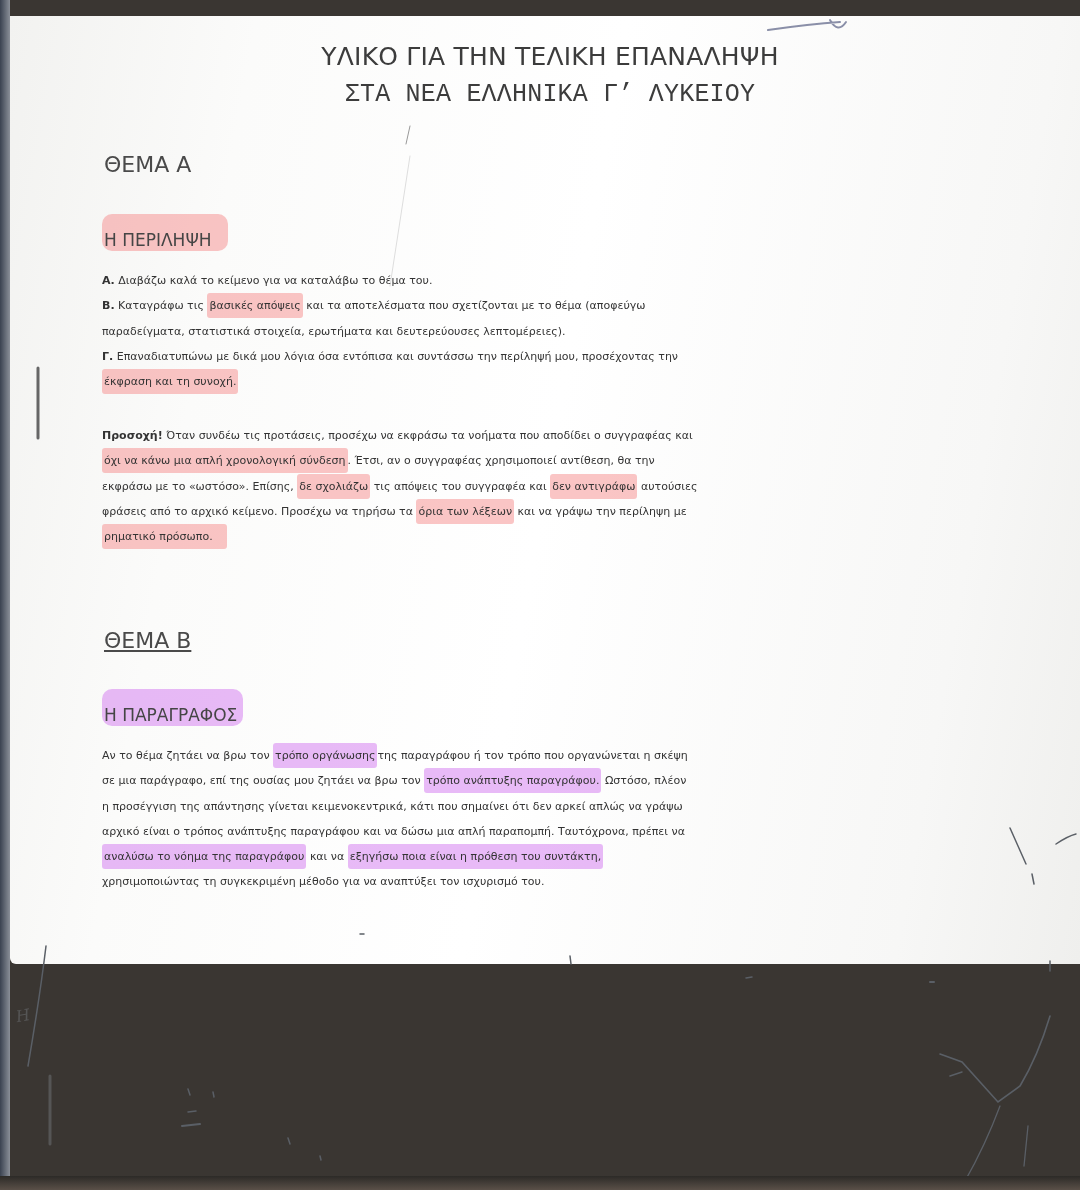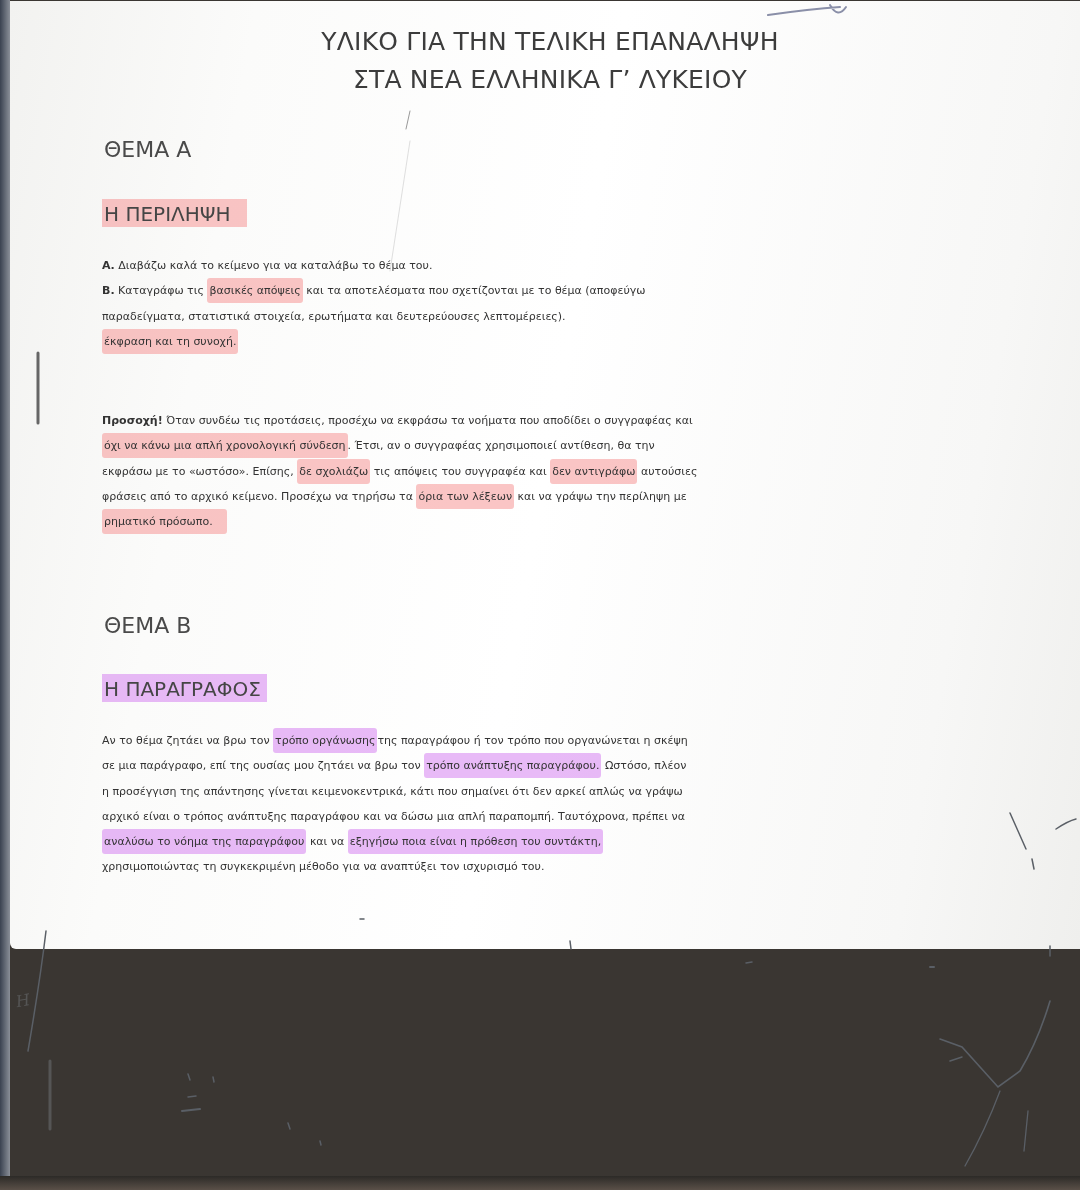--- a/index.html
+++ b/index.html
@@ -3,44 +3,44 @@
   <meta charset="utf-8">
   <style>
     html, body { margin: 0; padding: 0; }
     body {
       width: 1080px; height: 1190px; overflow: hidden;
       background: #3a3632;
       font-family: "DejaVu Sans", "Liberation Sans", sans-serif;
       position: relative;
     }
     .page {
-      position: absolute; left: 10px; top: 1px; width: 1070px; height: 948px;
+      position: absolute; left: 10px; top: 16px; width: 1070px; height: 948px;
       background: linear-gradient(100deg, #f2f2f0 0%, #fbfbfa 20%, #ffffff 50%, #f7f7f6 85%, #efefed 100%);
       border-bottom-left-radius: 6px;
     }
     .left-edge {
       position: absolute; left: 0; top: 0; width: 10px; height: 1190px;
       background: linear-gradient(90deg, #3a4250, #8a8f98);
     }
     .bottom-strip {
       position: absolute; left: 0; top: 1176px; width: 1080px; height: 14px;
       background: linear-gradient(180deg, #2c2a27, #5a5048);
     }
     .title {
       position: absolute; left: 240px; width: 600px; text-align: center;
       color: #3c3c3c; font-size: 25px; letter-spacing: 0.2px;
       font-family: "DejaVu Sans", sans-serif;
     }
     .title.l1 { top: 26px; }
-    .title.l2 { top: 64px; }
+    .title.l2 { top: 64px; font-family: Liberation Mono, monospace; }
     .heading {
       position: absolute; left: 94px; color: #4a4a4a; font-size: 22px; text-align: right;
     }
     .subheading {
-      position: absolute; left: 92px; color: #454545; font-size: 20px; padding: 3px 16px 1px 2px;
+      position: absolute; left: 92px; color: #454545; font-size: 17px; padding: 16px 16px 1px 2px; border-radius: 10px;
     }
     .hl-pink { background: rgba(246, 150, 150, 0.55); }
     .hl-purple { background: rgba(214, 130, 240, 0.55); text-align: center; }
     .body-text {
       position: absolute; left: 92px; width: 850px;
       color: #333; font-size: 11px; line-height: 25.3px;
       font-family: "DejaVu Sans", sans-serif;
     }
     .body-text .line { white-space: nowrap; display: block; }
     .bold { font-weight: bold; }
@@ -66,20 +66,24 @@
       <span>Διαβάζω καλά το κείμενο για να καταλάβω το θέμα του.</span>
     </span>
     <span class="line">
       <span class="bold">Β.</span>
       <span>Καταγράφω τις</span>
       <span class="mark hl-pink">βασικές απόψεις</span>
       <span>και τα αποτελέσματα που σχετίζονται με το θέμα (αποφεύγω</span>
     </span>
     <span class="line">παραδείγματα, στατιστικά στοιχεία, ερωτήματα και δευτερεύουσες λεπτομέρειες).</span>
     <span class="line">
+      <span class="bold">Γ.</span>
+      <span>Επαναδιατυπώνω με δικά μου λόγια όσα εντόπισα και συντάσσω την περίληψή μου, προσέχοντας την</span>
+    </span>
+    <span class="line">
       <span class="mark hl-pink">έκφραση και τη συνοχή.</span>
     </span>
   </div>
 
   <div class="body-text" style="top:407px;">
     <span class="line">
       <span class="bold">Προσοχή!</span>
       <span>Όταν συνδέω τις προτάσεις, προσέχω να εκφράσω τα νοήματα που αποδίδει ο συγγραφέας και</span>
     </span>
     <span class="line">
@@ -95,21 +99,21 @@
     <span class="line">
       <span>φράσεις από το αρχικό κείμενο. Προσέχω να τηρήσω τα</span>
       <span class="mark hl-pink">όρια των λέξεων</span>
       <span>και να γράψω την περίληψη με</span>
     </span>
     <span class="line">
       <span class="mark hl-pink" style="padding-right:14px;">ρηματικό πρόσωπο.</span>
     </span>
   </div>
 
-  <div class="heading" style="top:612px;">ΘΕΜΑ Β</div>
+  <div class="heading" style="top:612px;text-decoration:underline;">ΘΕΜΑ Β</div>
   <div class="subheading hl-purple" style="top:673px;padding-right:6px;">Η ΠΑΡΑΓΡΑΦΟΣ</div>
 
   <div class="body-text" style="top:727px;">
     <span class="line">
       <span>Αν το θέμα ζητάει να βρω τον</span>
       <span class="mark hl-purple">τρόπο οργάνωσης</span><span>της παραγράφου ή τον τρόπο που οργανώνεται η σκέψη</span>
     </span>
     <span class="line">
       <span>σε μια παράγραφο, επί της ουσίας μου ζητάει να βρω τον</span>
       <span class="mark hl-purple">τρόπο ανάπτυξης παραγράφου.</span>

